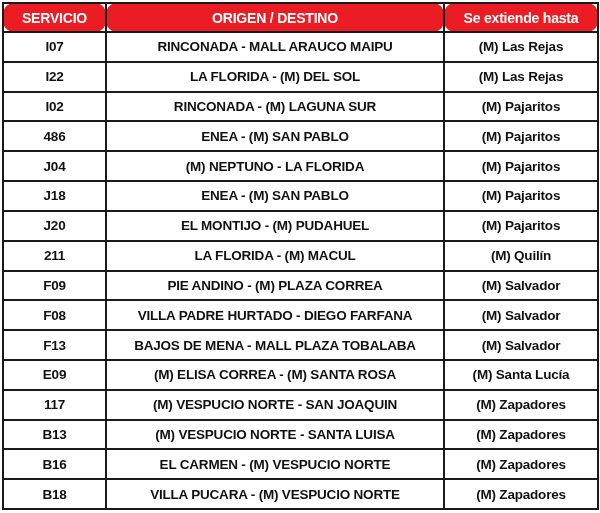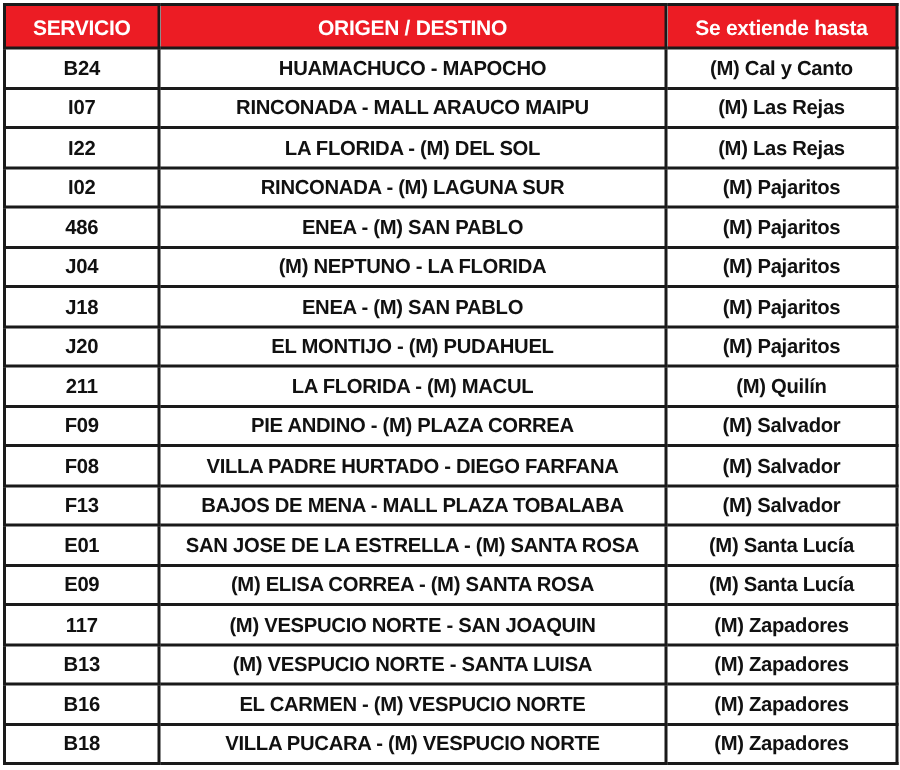--- a/index.html
+++ b/index.html
@@ -34,20 +34,21 @@
     padding: 0 4px;
     overflow: hidden;
     white-space: nowrap;
     letter-spacing: -0.2px;
   }
   .service-table th {
     background: var(--header-bg);
     color: var(--header-text);
     height: 27px;
     font-size: 14px;
+    border-radius: 11px;
   }
   .service-table td {
     background: var(--row-bg);
     color: var(--row-text);
     font-size: 13.5px;
   }
   col.c-servicio { width: 103px; }
   col.c-origen   { width: 338px; }
   col.c-extiende { width: 154px; }
 </style>
@@ -61,25 +62,20 @@
     <col class="c-extiende">
   </colgroup>
   <thead>
     <tr>
       <th>SERVICIO</th>
       <th>ORIGEN / DESTINO</th>
       <th>Se extiende hasta</th>
     </tr>
   </thead>
   <tbody>
-  <tr>
-    <td>B24</td>
-    <td>HUAMACHUCO - MAPOCHO</td>
-    <td>(M) Cal y Canto</td>
-  </tr>
 
   <tr>
     <td>I07</td>
     <td>RINCONADA - MALL ARAUCO MAIPU</td>
     <td>(M) Las Rejas</td>
   </tr>
 
   <tr>
     <td>I22</td>
     <td>LA FLORIDA - (M) DEL SOL</td>
@@ -133,25 +129,20 @@
     <td>VILLA PADRE HURTADO - DIEGO FARFANA</td>
     <td>(M) Salvador</td>
   </tr>
 
   <tr>
     <td>F13</td>
     <td>BAJOS DE MENA - MALL PLAZA TOBALABA</td>
     <td>(M) Salvador</td>
   </tr>
 
-  <tr>
-    <td>E01</td>
-    <td>SAN JOSE DE LA ESTRELLA - (M) SANTA ROSA</td>
-    <td>(M) Santa Lucía</td>
-  </tr>
 
   <tr>
     <td>E09</td>
     <td>(M) ELISA CORREA - (M) SANTA ROSA</td>
     <td>(M) Santa Lucía</td>
   </tr>
 
 
   <tr>
     <td>117</td>

